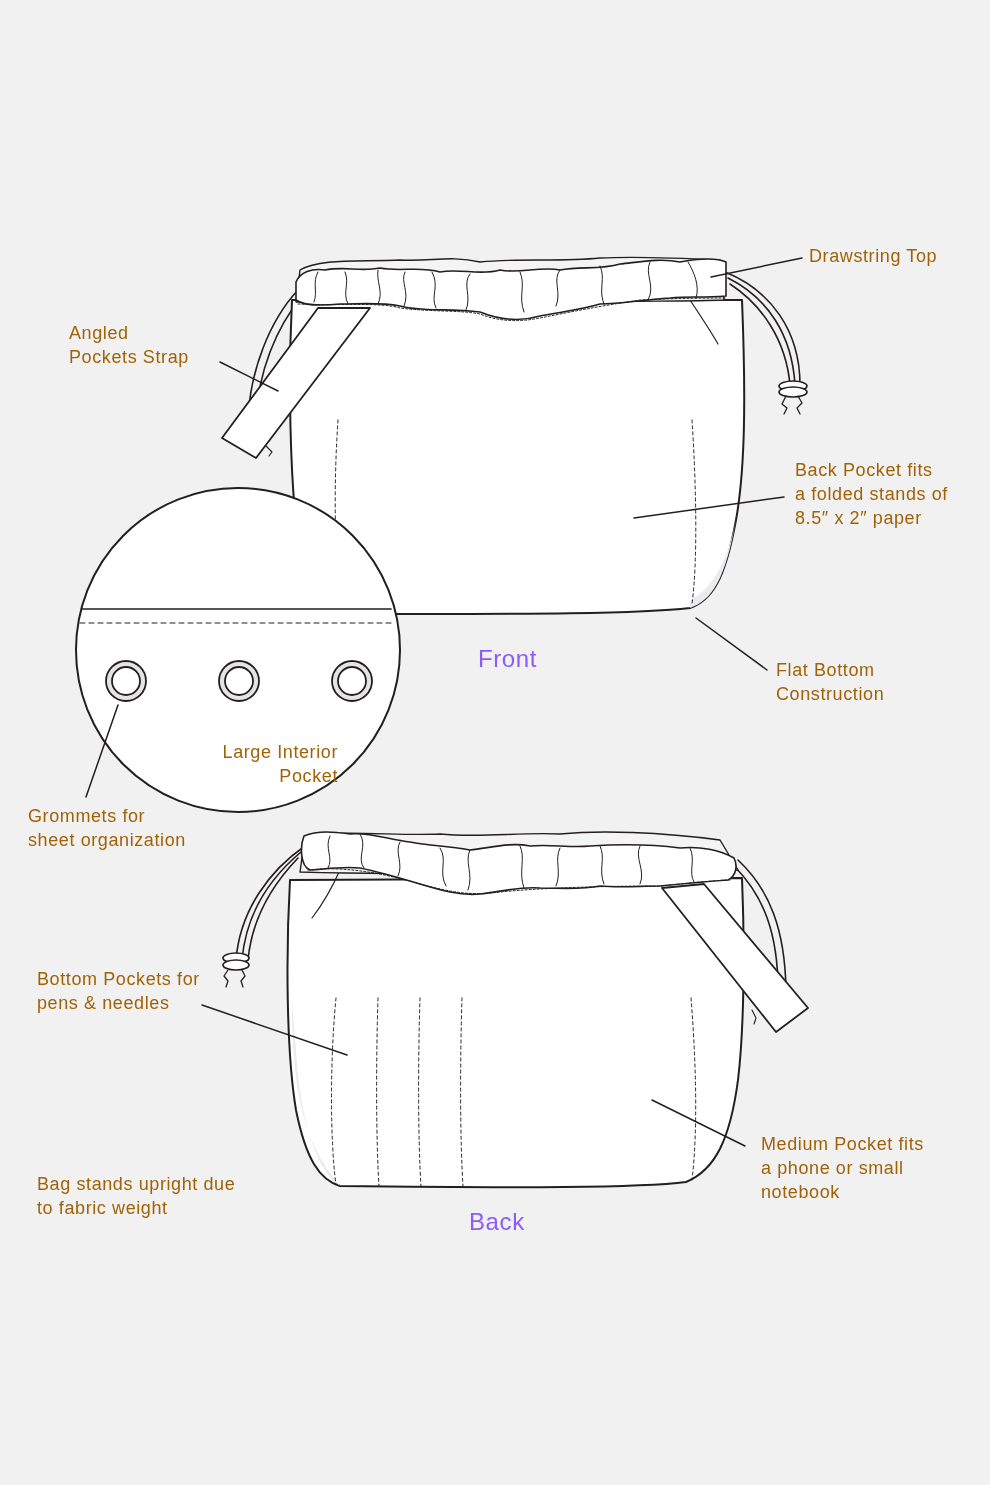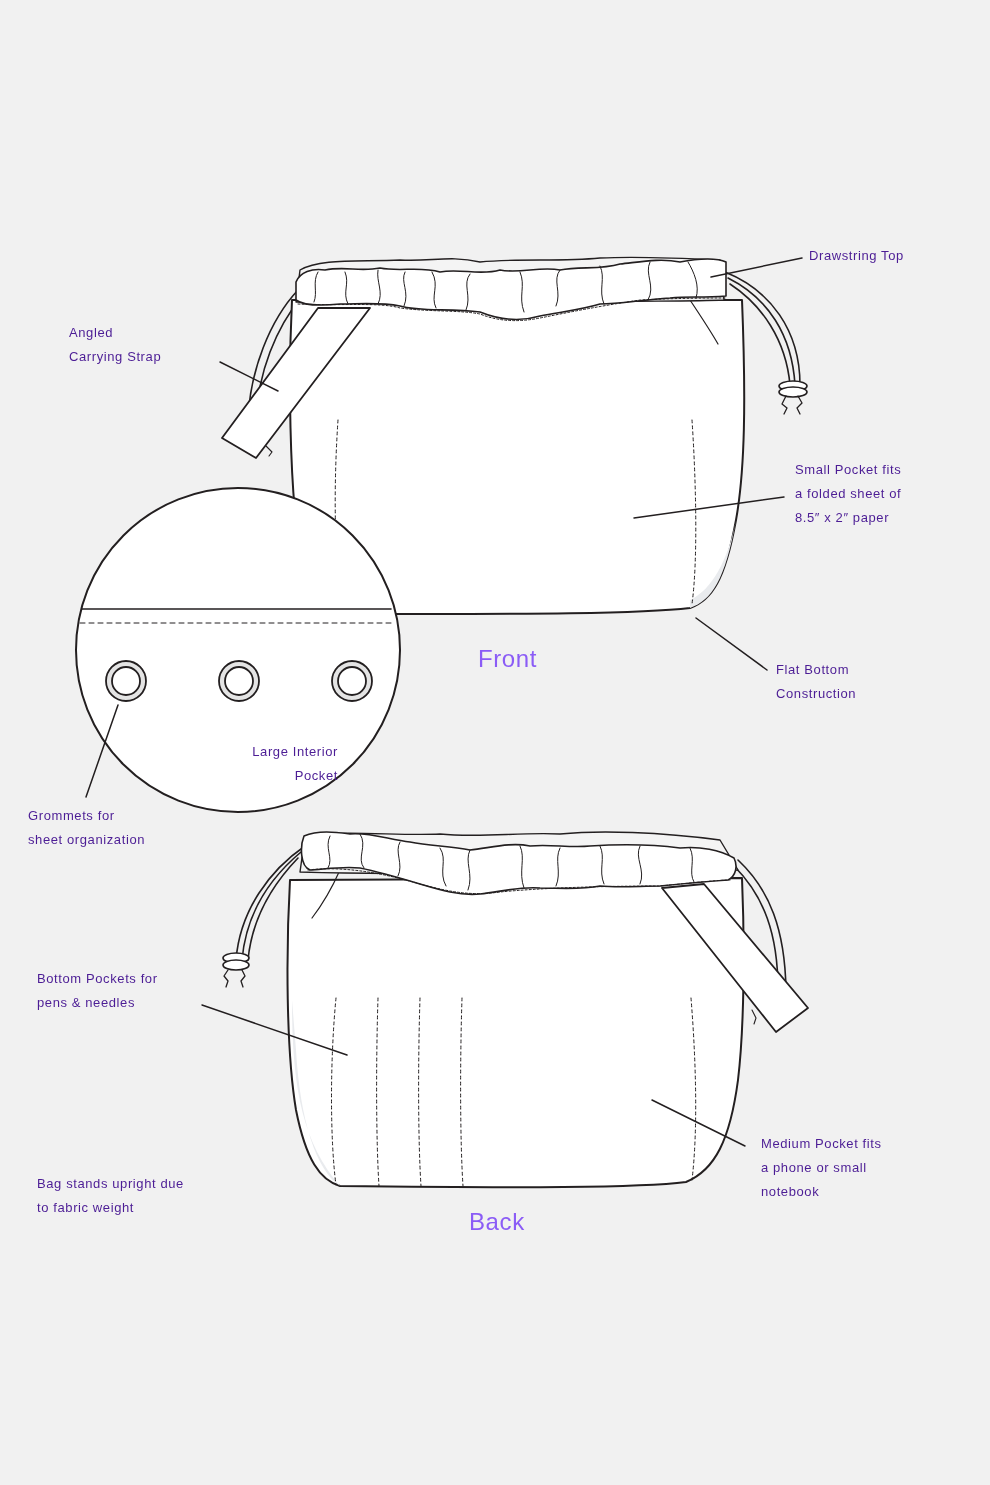--- a/index.html
+++ b/index.html
@@ -6,25 +6,25 @@
   body {
     width: 990px; height: 1485px;
     background: #f1f1f1;
     position: relative;
     overflow: hidden;
     font-family: "Liberation Sans", "DejaVu Sans", sans-serif;
     color: #231f20;
   }
   .label {
     position: absolute;
-    font-size: 13px;
+    font-size: 18px;
     line-height: 24px;
     font-weight: 500;
     letter-spacing: 0.6px;
-    color: #4c1d95;
+    color: #a16207;
     white-space: nowrap;
   }
   .label span { display: block; }
   .view-title {
     position: absolute;
     font-size: 24px;
     letter-spacing: 0.6px;
     color: #8b5cf6;
   }
   svg.art { position: absolute; left: 0; top: 0; }
@@ -159,26 +159,26 @@
     </g>
   </g>
 </svg>
 
 <div class="label" style="left:809px; top:244px;">
   <span>Drawstring Top</span>
 </div>
 
 <div class="label" style="left:69px; top:321px;">
   <span>Angled</span>
-  <span>Carrying Strap</span>
+  <span>Pockets Strap</span>
 </div>
 
 <div class="label" style="left:795px; top:458px;">
-  <span>Small Pocket fits</span>
-  <span>a folded sheet of</span>
+  <span>Back Pocket fits</span>
+  <span>a folded stands of</span>
   <span>8.5″ x 2″ paper</span>
 </div>
 
 <div class="label" style="left:776px; top:658px;">
   <span>Flat Bottom</span>
   <span>Construction</span>
 </div>
 
 <div class="view-title" style="left:478px; top:645px;">Front</div>
 

